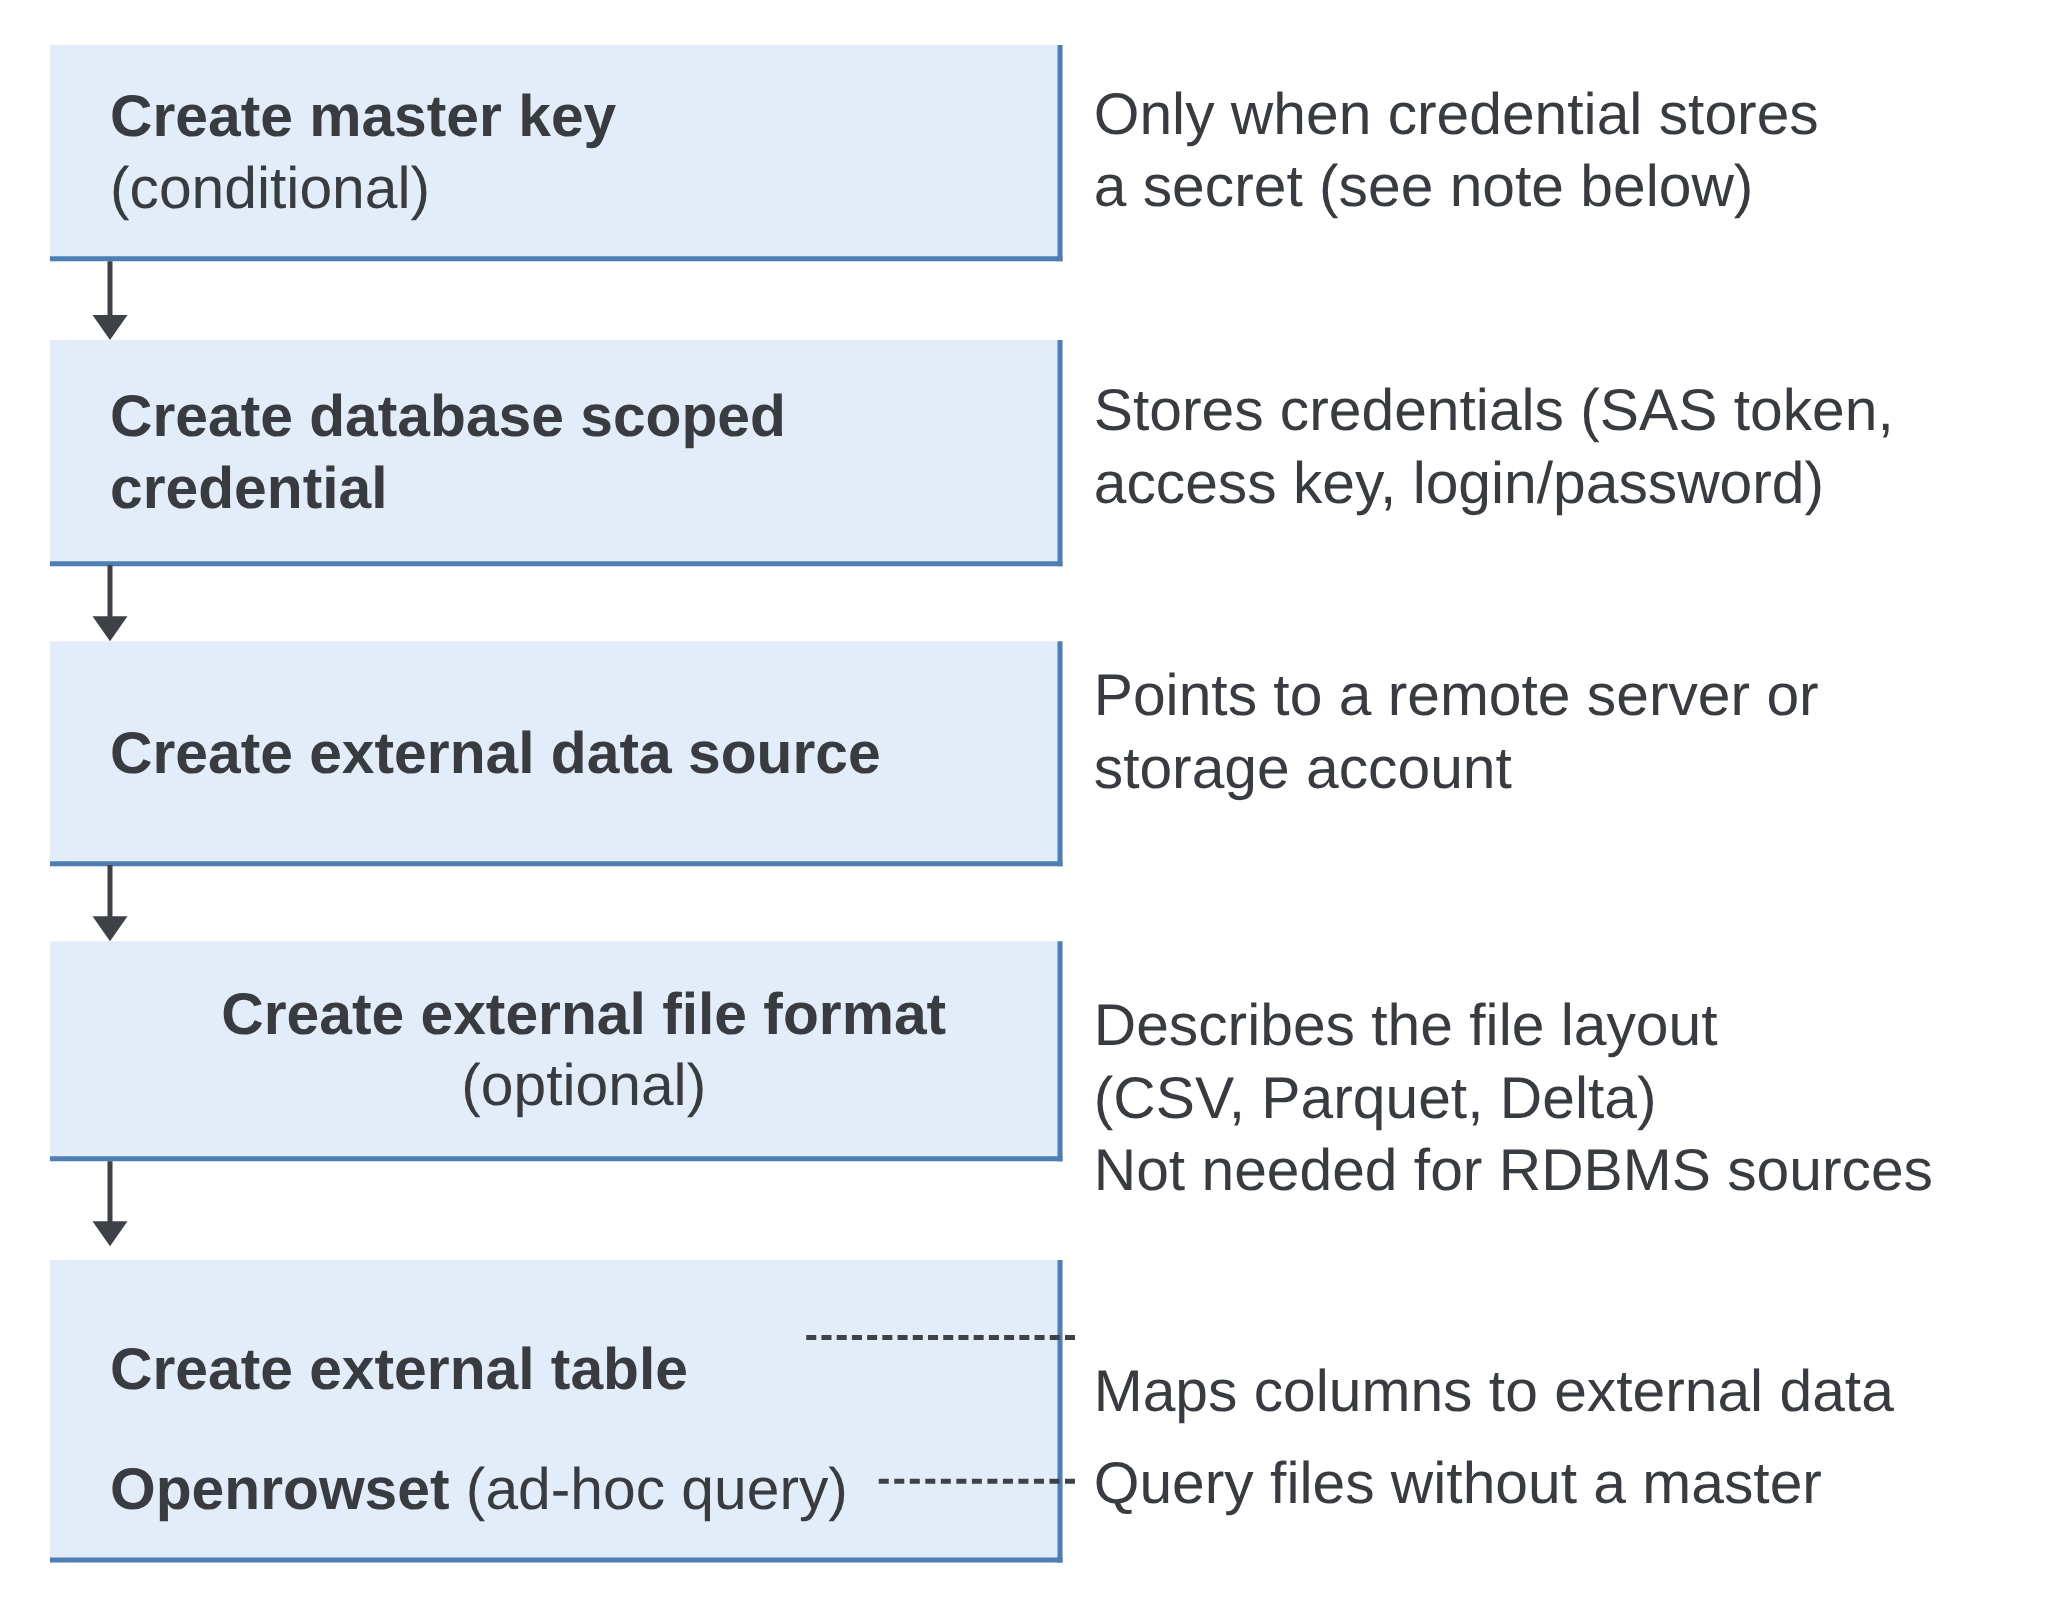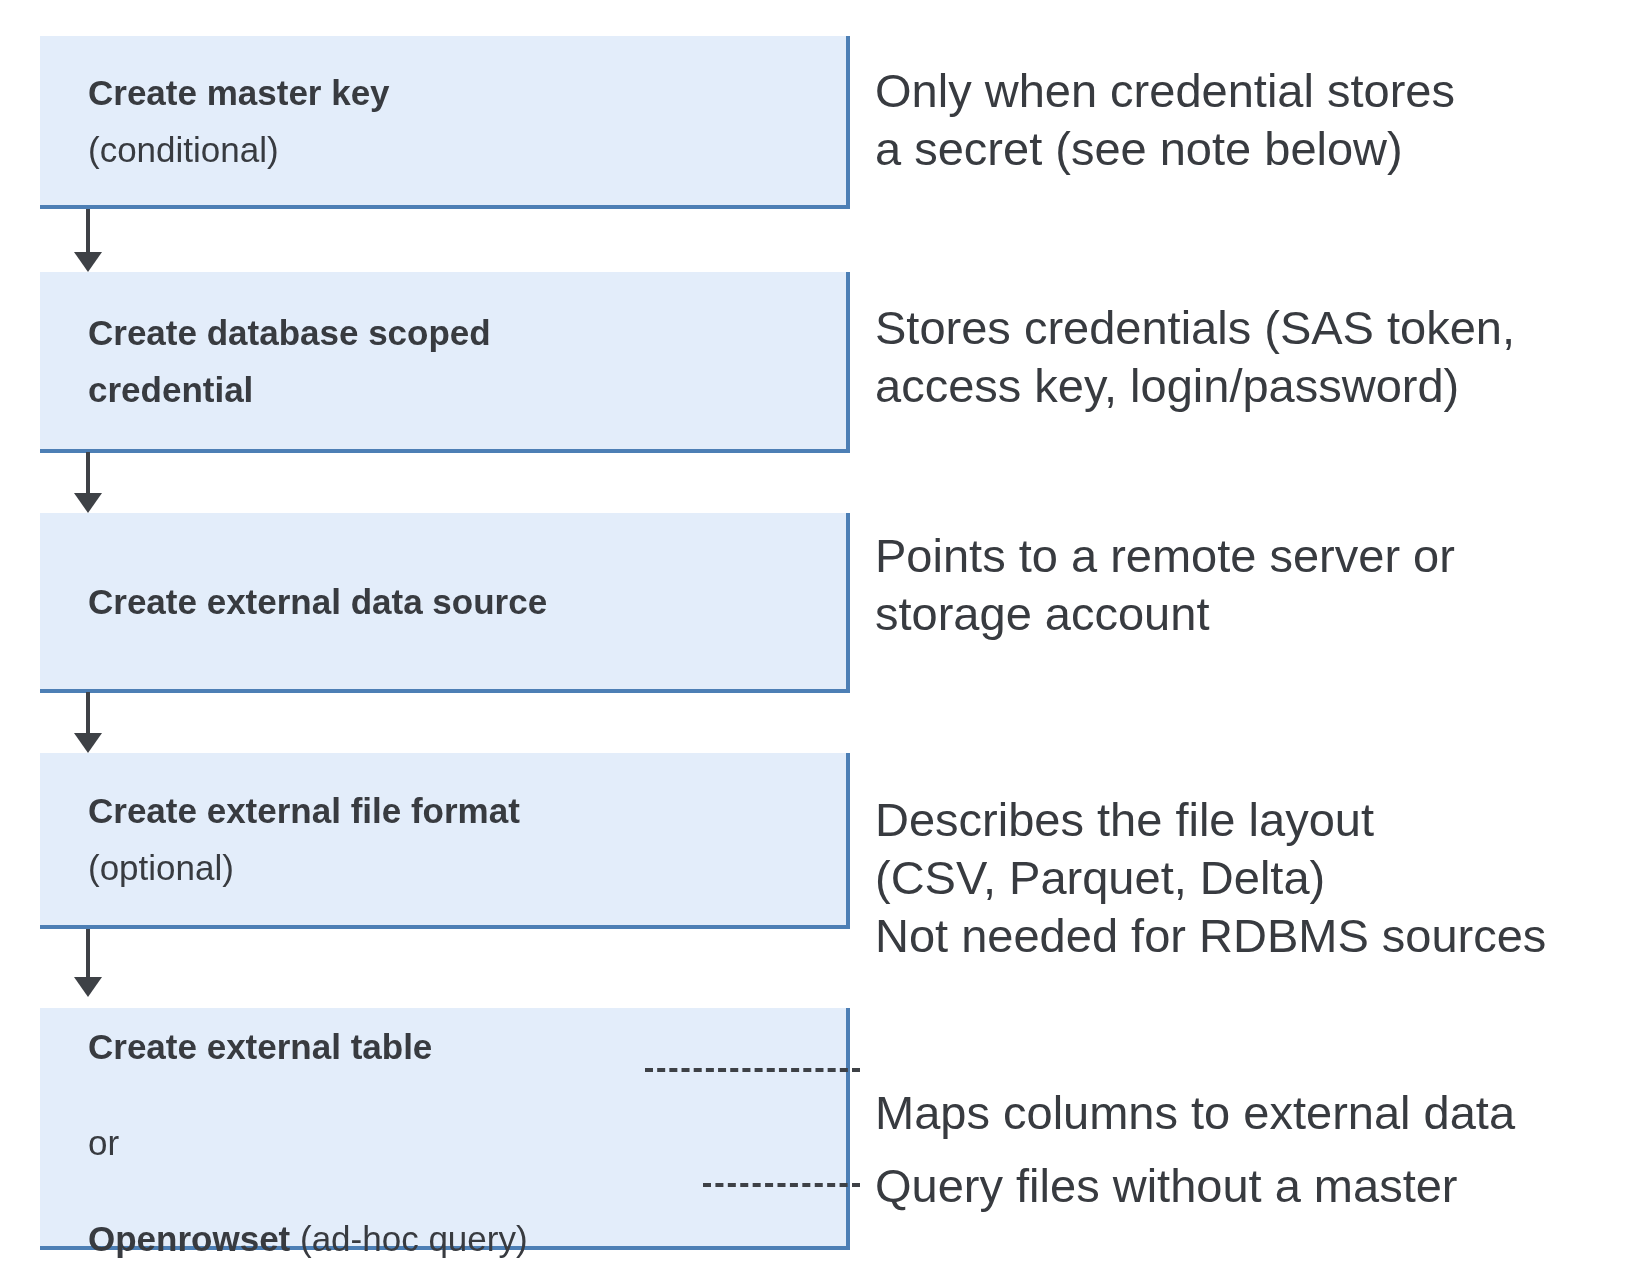--- a/index.html
+++ b/index.html
@@ -19,26 +19,26 @@
   }
   
   .step-box{
     position:absolute;left:40px;width:810px;
     background:var(--box-fill);
     border-right:4px solid var(--box-border);
     border-bottom:4px solid var(--box-border);
     box-sizing:border-box;
     display:flex;flex-direction:column;justify-content:center;
     padding-left:48px;
-    font-size:35px;line-height:57px;
+    font-size:47px;line-height:57px;
   }
   .b1{top:36px;height:173px;}
   .b2{top:272px;height:181px;}
   .b3{top:513px;height:180px;}
-  .b4{top:753px;height:176px;}
+  .b4{top:753px;height:176px;align-items:center;}
   .b5{top:1008px;height:242px;}
   .b5 .box-line{line-height:64px;margin-top:32px;}
   .box-title{font-weight:bold;white-space:pre-line;}
   .box-sub{font-weight:normal;}
   
   .arrow{position:absolute;left:74px;width:28px;}
   .a1{top:209px;height:63px;}
   .a2{top:452px;height:61px;}
   .a3{top:692px;height:61px;}
   .a4{top:929px;height:68px;}
@@ -89,21 +89,20 @@
 credential</div>
   </div>
 
   <div class="step-box b4">
     <div class="box-line box-title">Create external file format</div>
     <div class="box-line box-sub">(optional)</div>
   </div>
 
   <div class="step-box b5">
     <div class="box-line box-title">Create external table</div>
-    <div class="box-line box-sub">or</div>
     <div class="box-line">
       <span class="box-title">Openrowset</span>
       <span class="box-sub">(ad-hoc query)</span>
     </div>
   </div>
 
   <div class="arrow a1">
       <div class="stem"></div>
       <div class="head"></div>
     </div>

